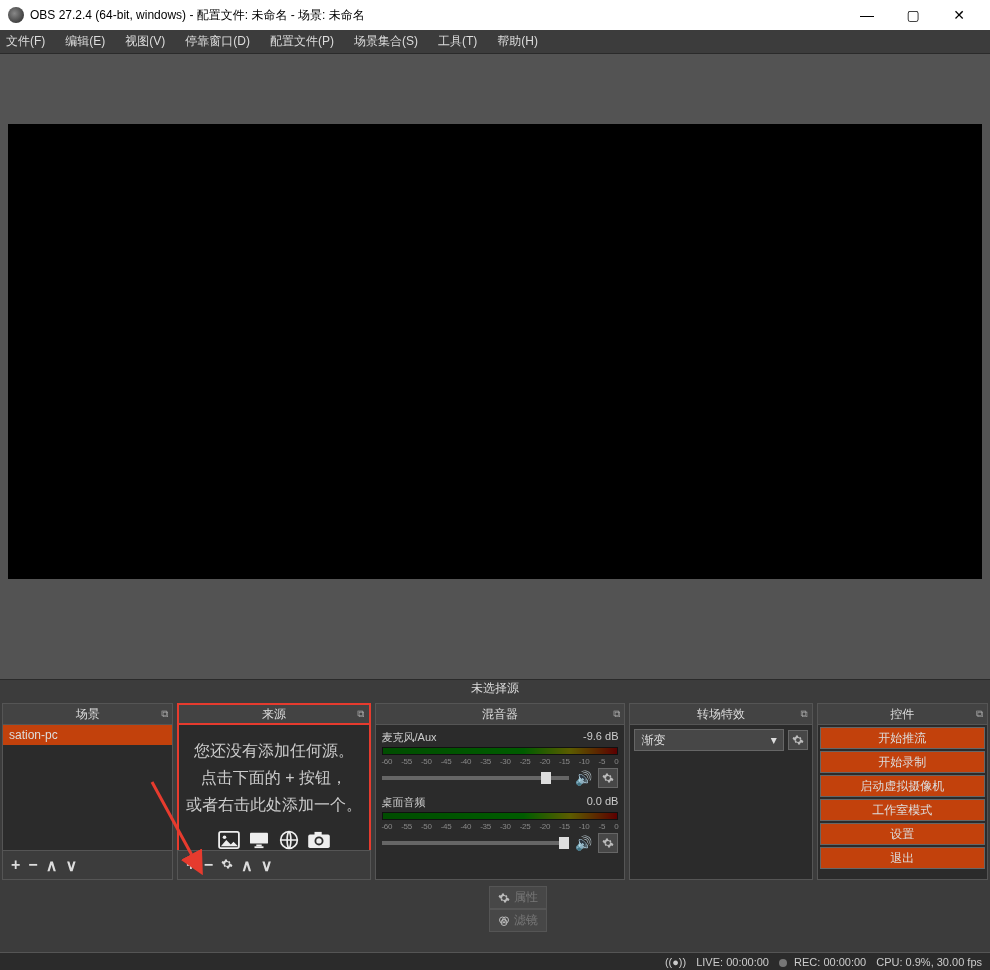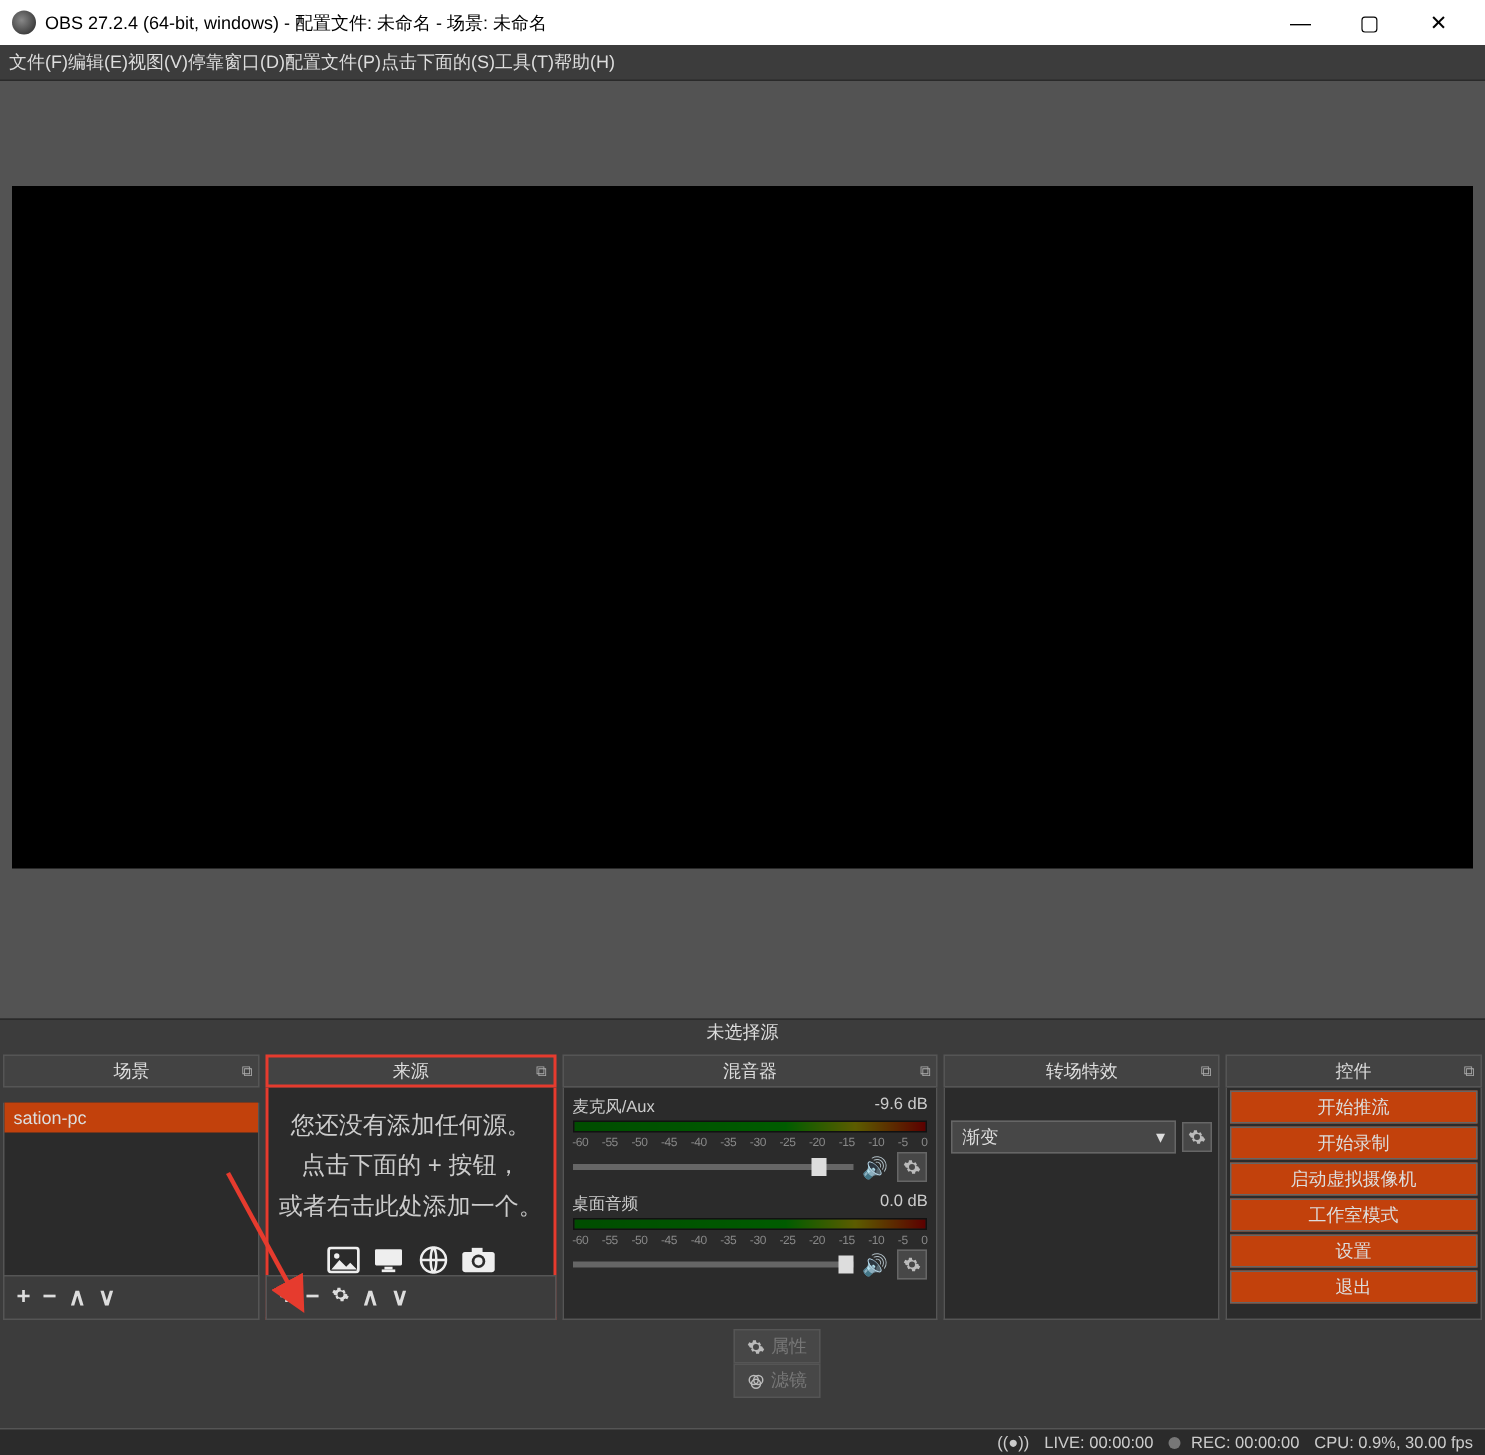--- a/index.html
+++ b/index.html
@@ -6,41 +6,41 @@
 body { background: #3c3c3c; width: 990px; height: 970px; overflow: hidden; color: #ddd; font-size: 12px; }
 
 
 .title-bar { background: #fff; height: 30px; display: flex; align-items: center; padding: 0 8px; color: #000; }
 .title-bar .obs-logo { width: 16px; height: 16px; border-radius: 50%; background: radial-gradient(circle at 40% 40%, #888, #222); margin-right: 6px; }
 .title-bar .title-text { font-size: 12px; flex: 1; }
 .title-bar .win-btns { display: flex; gap: 0; }
 .title-bar .win-btn { width: 46px; height: 30px; display: flex; align-items: center; justify-content: center; font-size: 14px; cursor: default; }
 
 
-.menu-bar { background: #3c3c3c; height: 24px; display: flex; align-items: center; padding: 0 6px; gap: 0; border-bottom: 1px solid #2a2a2a; text-align: center; }
+.menu-bar { background: #3c3c3c; height: 24px; display: flex; align-items: center; padding: 0 6px; gap: 20px; border-bottom: 1px solid #2a2a2a; text-align: center; }
 .menu-bar .menu-item { font-size: 12px; color: #ddd; cursor: default; }
 
 
 .preview-wrap { background: #535353; padding: 70px 8px 100px 8px; height: 625px; }
 .preview { background: #000; width: 100%; height: 100%; }
 
 
 .dock-toolbar { background: #3c3c3c; height: 24px; display: flex; align-items: center; padding: 0 6px; gap: 0; border-top: 1px solid #2a2a2a; flex-direction: column; }
 .dock-toolbar .sel-text { flex: 0 0 206px; font-size: 12px; }
 .tbtn { background: #474747; border: 1px solid #555; padding: 2px 8px; font-size: 12px; color: #aaa; display: flex; align-items: center; gap: 4px; margin-right: 2px; margin-left: 48px; }
 .tbtn.disabled { color: #777; }
 
 
 .docks { display: flex; height: 177px; background: #3c3c3c; gap: 4px; padding: 0 2px; }
 .dock { background: #3c3c3c; display: flex; flex-direction: column; position: relative; }
 .dock-header { background: #434343; height: 22px; display: flex; align-items: center; justify-content: center; font-size: 12px; color: #ddd; border: 1px solid #555; position: relative; }
 .dock-header .pop-icon { position: absolute; right: 4px; font-size: 10px; color: #aaa; }
 .dock-body { flex: 1; background: #2b2b2b; border: 1px solid #555; border-top: none; }
 
-.dock.scenes { width: 172px; gap: 10px; }
+.dock.scenes { width: 172px; }
 .dock.sources { width: 194px; }
 .dock.mixer { width: 252px; }
 .dock.transitions { width: 184px; }
 .dock.controls { width: 172px; }
 
 
 .scene-item { background: #c2410c; padding: 3px 6px; font-size: 12px; }
 .dock-footer { background: #3c3c3c; border-top: 1px solid #555; height: 30px; display: flex; align-items: center; gap: 8px; padding: 0 8px; position: absolute; bottom: 0; left: 0; right: 0; border: 1px solid #555; border-top:1px solid #555;}
 .ft-btn { font-size: 16px; color: #ddd; cursor: default; font-weight: bold; }
 
@@ -61,21 +61,21 @@
 .mix-meter { height: 8px; background: linear-gradient(to right, #0a0 0%, #0c0 60%, #cc0 80%, #c00 100%); border: 1px solid #111; margin: 2px 0; position: relative; }
 .mix-meter.dim::after { content:''; position:absolute; inset:0; background: rgba(0,0,0,0.55); }
 .mix-scale { font-size: 8px; color: #888; display: flex; justify-content: space-between; letter-spacing: -0.3px; }
 .mix-slider-row { display: flex; align-items: center; gap: 6px; margin-top: 2px; }
 .mix-slider { flex: 1; height: 4px; background: #666; position: relative; }
 .mix-slider .knob { position: absolute; top: -4px; width: 10px; height: 12px; background: #ddd; }
 .mix-spk { font-size: 14px; color: #ddd; }
 .mix-gear { width: 20px; height: 20px; background: #474747; border: 1px solid #666; display: flex; align-items: center; justify-content: center; }
 
 
-.trans-row { display: flex; align-items: center; gap: 4px; padding: 22px 4px; }
+.trans-row { display: flex; align-items: center; gap: 4px; padding: 4px 4px; }
 .trans-select { flex: 1; background: #474747; border: 1px solid #666; height: 22px; display: flex; align-items: center; padding: 0 6px; justify-content: space-between; font-size: 12px; }
 .trans-input { flex: 1; background: #1e1e1e; border: 1px solid #666; height: 22px; display: flex; align-items: center; padding: 0 6px; font-size: 12px; }
 .spin { width: 18px; display: flex; flex-direction: column; }
 .spin div { height: 11px; background: #474747; border: 1px solid #666; font-size: 7px; text-align: center; line-height: 8px; }
 
 
 .ctrl-btn { background: #c2410c; border: 1px solid #666; height: 22px; display: flex; align-items: center; justify-content: center; margin: 0 2px 2px 2px; font-size: 12px; }
 .controls .dock-body { padding-top: 2px; }
 
 
@@ -98,21 +98,21 @@
     <div class="win-btn">✕</div>
   </div>
 </div>
 
 <div class="menu-bar">
   <div class="menu-item">文件(F)</div>
   <div class="menu-item">编辑(E)</div>
   <div class="menu-item">视图(V)</div>
   <div class="menu-item">停靠窗口(D)</div>
   <div class="menu-item">配置文件(P)</div>
-  <div class="menu-item">点击下面的(S)</div>
+  <div class="menu-item">场景集合(S)</div>
   <div class="menu-item">工具(T)</div>
   <div class="menu-item">帮助(H)</div>
 </div>
 
 <div class="preview-wrap">
   <div class="preview"></div>
 </div>
 
 <div class="dock-toolbar">
   <div class="sel-text">未选择源</div>

